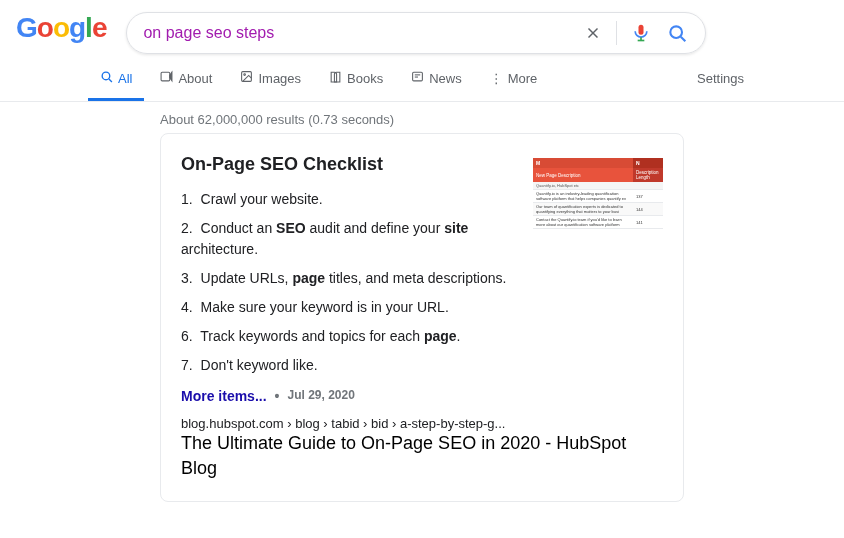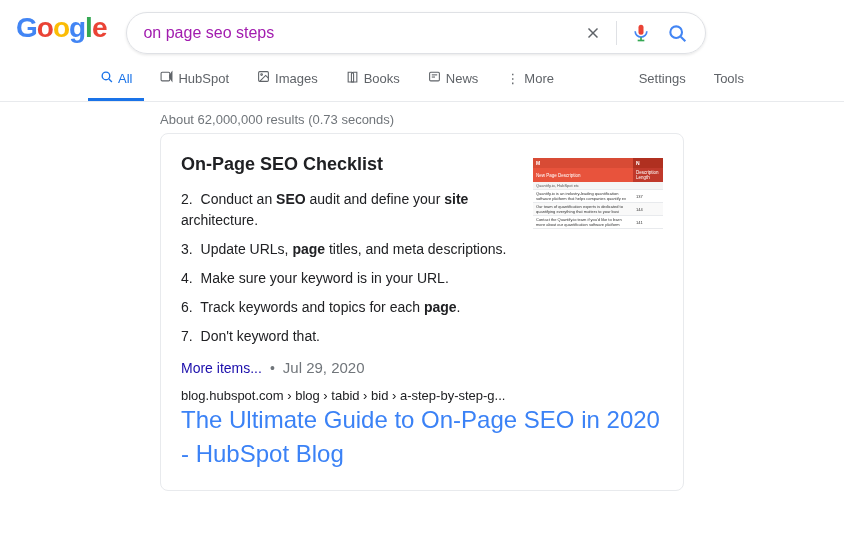--- a/index.html
+++ b/index.html
@@ -161,28 +161,28 @@
     }
 
     .more-items {
       color: #1a0dab;
       text-decoration: none;
       font-size: 14px;
     }
 
     .card-footer {
       display: flex;
-      align-items: center;
       gap: 8px;
       margin-top: 12px;
+      font-weight: bold;
     }
 
     .card-date {
       color: #70757a;
-      font-size: 15px;
+      font-size: 12px;
     }
 
     
     .card-thumbnail {
       flex-shrink: 0;
       width: 130px;
       margin-top: 4px;
     }
 
     .thumb-table {
@@ -218,22 +218,22 @@
     .source-section {
       padding: 12px 0 4px 0;
     }
 
     .source-breadcrumb {
       font-size: 13px;
       color: #202124;
     }
 
     .source-link {
-      font-size: 24px;
-      color: #3b82f6;
+      font-size: 18px;
+      color: #000000;
       text-decoration: none;
       line-height: 1.4;
       display: block;
     }
   </style>
 </head>
 <body>
 
 <div class="header">
   <div class="logo-container">
@@ -280,21 +280,21 @@
     </span>
     <span>All</span>
   </a>
   <a class="nav-tab">
     <span>
       <svg width="13" height="13" viewBox="0 0 24 24" fill="none" stroke="#5f6368" stroke-width="2">
           <rect x="2" y="4" width="16" height="16" rx="2"></rect>
           <polygon points="22,4 18,10 18,14 22,20" fill="#5f6368"></polygon>
         </svg>
     </span>
-    <span>HubSpot</span>
+    <span>About</span>
   </a>
   <a class="nav-tab">
     <span>
       <svg width="13" height="13" viewBox="0 0 24 24" fill="none" stroke="#5f6368" stroke-width="2">
           <rect x="3" y="3" width="18" height="18" rx="2"></rect>
           <circle cx="8.5" cy="8.5" r="1.5"></circle>
           <path d="M21 15l-5-5L5 21"></path>
         </svg>
     </span>
     <span>Images</span>
@@ -320,55 +320,56 @@
   </a>
   <a class="nav-tab">
     <span>⋮</span>
     <span>More</span>
   </a>
 
   <div style="flex:1"></div>
   <a class="nav-tab">
     <span>Settings</span>
   </a>
-  <a class="nav-tab">
-    <span>Tools</span>
-  </a>
 </nav>
 
 <div class="results-info">
   <span>About 62,000,000 results (0.73 seconds)</span>
 </div>
 
 <div class="result-card">
   <div class="card-inner">
 
     <div class="card-content">
       <div class="card-title">On-Page SEO Checklist</div>
 
       <ol class="card-list">
         <li>
+          <span class="num">1.</span>
+          <span>Crawl your website.</span>
+        </li>
+        <li>
           <span class="num">2.</span>
           <span>Conduct an <b>SEO</b> audit and define your <b>site</b> architecture.</span>
         </li>
         <li>
           <span class="num">3.</span>
           <span>Update URLs, <b>page</b> titles, and meta descriptions.</span>
         </li>
         <li>
           <span class="num">4.</span>
           <span>Make sure your keyword is in your URL.</span>
         </li>
         <li>
           <span class="num">6.</span>
           <span>Track keywords and topics for each <b>page</b>.</span>
         </li>
         <li>
           <span class="num">7.</span>
-          <span>Don't keyword that.</span>
+          <span>Don't keyword like.</span>
         </li>
       </ol>
 
       <div class="card-footer">
         <a href="#" class="more-items">More items...</a>
         <span style="color:#70757a">•</span>
         <span class="card-date">Jul 29, 2020</span>
       </div>
     </div>
 

